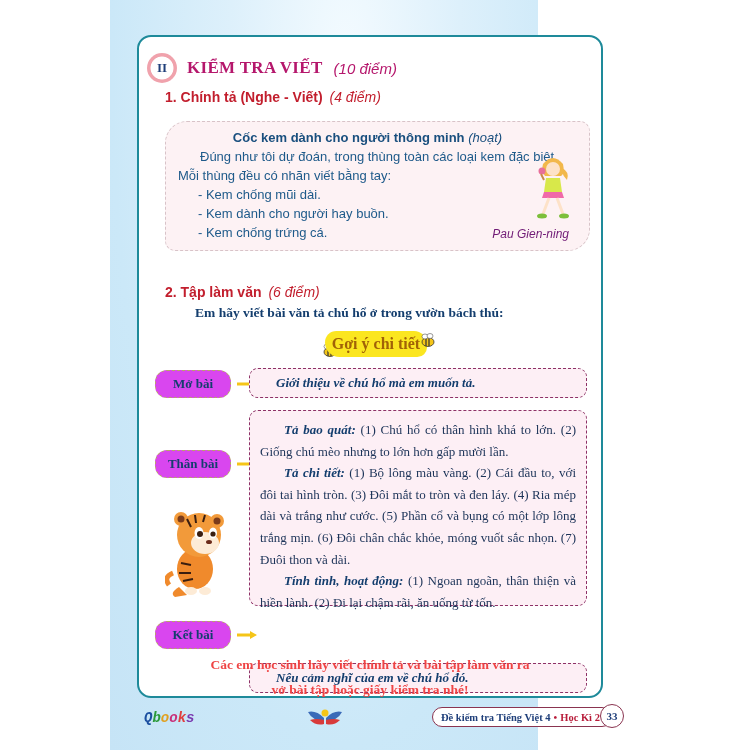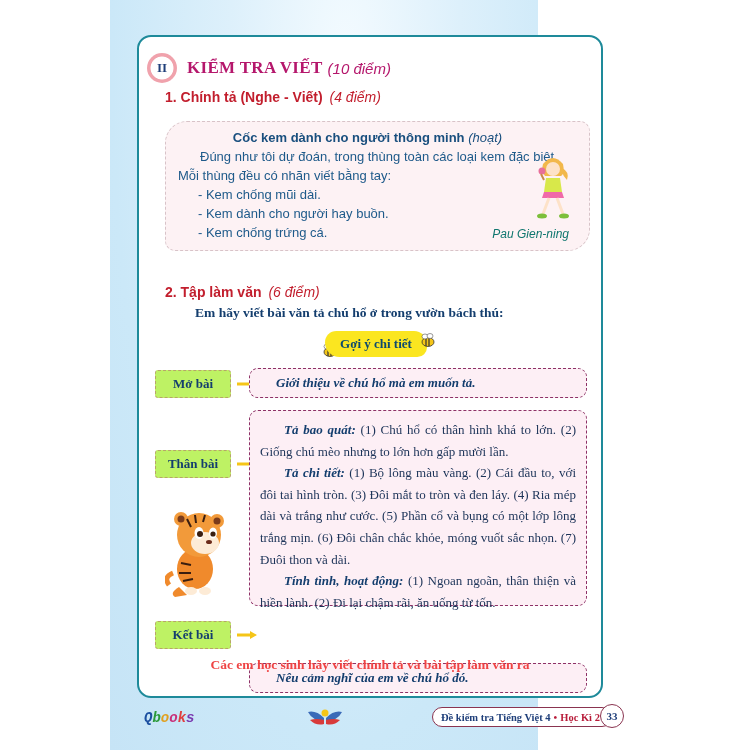--- a/index.html
+++ b/index.html
@@ -20,53 +20,53 @@
   .roman {
     width: 30px; height: 30px; border-radius: 50%;
     background: radial-gradient(circle, #ffffff 0 52%, #f0a2ac 56% 100%);
     display: flex; align-items: center; justify-content: center;
     font-family: "Liberation Serif", serif; font-weight: bold; font-size: 13px; color: #1f3f7a;
   }
   .sec-title {
     margin-left: 10px; font-family: "Liberation Serif", serif; font-weight: bold;
     font-size: 17px; color: #b5176c; letter-spacing: 0.3px;
   }
-  .sec-points { margin-left: 5px; font-style: italic; font-size: 15px; color: #b5176c; }
+  .sec-points { margin-left: 11px; font-style: italic; font-size: 15px; color: #b5176c; }
 
   .sub-head { position: absolute; left: 26px; font-weight: bold; font-size: 14px; color: #c21e2d; }
   .sub-head .pts { font-weight: normal; font-style: italic; color: #c21e2d; margin-left: 3px; }
 
   
   .poem {
     position: absolute; left: 26px; top: 84px; width: 425px; height: 130px;
     background: #fdf2f4; border: 1px dashed #d8c3c8; border-radius: 22px 10px 22px 10px;
     padding: 6px 12px; color: #1e5a8a; font-size: 13px; line-height: 19px;
   }
   .poem-title { text-align: center; font-weight: bold; color: #194f7e; margin-right: 20px; }
   .poem-title i { font-weight: normal; color: #194f7e; }
   .poem-line.indent { padding-left: 22px; }
   .poem-item { padding-left: 20px; }
-  .poem-author { position: absolute; right: 20px; bottom: 6px; font-style: italic; font-size: 12px; color: #0f766e; }
+  .poem-author { position: absolute; right: 20px; bottom: 6px; font-style: italic; font-size: 12px; color: #701a75; }
   .girl { position: absolute; right: 18px; top: 32px; width: 36px; height: 70px; }
 
   .prompt {
     position: absolute; left: 56px; top: 268px;
     font-family: "Liberation Serif", serif; font-weight: bold; font-size: 13.5px; color: #143e6e;
   }
   .hint-badge {
     position: absolute; left: 186px; top: 294px; width: 102px; height: 26px;
     background: #fbe620; border-radius: 14px 16px 12px 18px;
-    font-family: "Liberation Serif", serif; font-weight: bold; font-size: 13px; color: #0c4a6e;
+    font-family: "Liberation Serif", serif; font-weight: bold; font-size: 16px; color: #a16207;
     display: flex; align-items: center; justify-content: center;
   }
   .bee { position: absolute; width: 16px; height: 14px; }
 
   .label-box {
     position: absolute; left: 16px; width: 76px; height: 28px;
-    background: #bef264; border: 1.5px dashed #b8a36a; border-radius: 3px;
+    background: #d946ef; border: 1.5px dashed #b8a36a; border-radius: 12px;
     font-family: "Liberation Serif", serif; font-weight: bold; font-size: 13px; color: #143e6e;
     display: flex; align-items: center; justify-content: center;
   }
   .arrow { position: absolute; left: 98px; width: 20px; height: 8px; }
   .content-box {
     position: absolute; left: 110px; width: 338px;
     background: #fdeff5; border: 1.5px dashed #8d3166; border-radius: 9px;
     font-family: "Liberation Serif", serif; color: #1c3358; font-size: 13px;
   }
   .content-box.single {
@@ -203,20 +203,21 @@
       <ellipse cx="40" cy="84" rx="6" ry="4" fill="#fdebd6"></ellipse>
     </svg>
 
     <div class="label-box" style="top:584px;">Kết bài</div>
     <svg class="arrow" style="top:594px;" viewBox="0 0 20 8">
       <path d="M0 2.5 L13 2.5 L13 0 L20 4 L13 8 L13 5.5 L0 5.5Z" fill="#f5c518"></path>
     </svg>
     <div class="content-box single" style="top:582px;margin-top:44px;">Nêu cảm nghĩ của em về chú hổ đó.</div>
 
     <div class="closing" style="top:620px;">Các em học sinh hãy viết chính tả và bài tập làm văn ra</div>
+    <div class="closing" style="top:645px;">vở bài tập hoặc giấy kiểm tra nhé!</div>
   </div>
 
   <div class="footer-logo">
     <span style="color:#1b4fa0;">Q</span><span style="color:#2a9a3a;">b</span><span style="color:#e0a020;">o</span><span style="color:#c8307a;">o</span><span style="color:#e04040;">k</span><span style="color:#7a3ab0;">s</span>
   </div>
   <svg class="footer-wings" viewBox="0 0 34 18">
     <circle cx="17" cy="5" r="3.5" fill="#f5c518"></circle>
     <path d="M16 10 Q8 2 0 4 Q4 12 16 14Z" fill="#3a6ab8"></path>
     <path d="M18 10 Q26 2 34 4 Q30 12 18 14Z" fill="#3a6ab8"></path>
     <path d="M16 12 Q8 10 2 12 Q8 18 16 16Z" fill="#d83a3a"></path>

